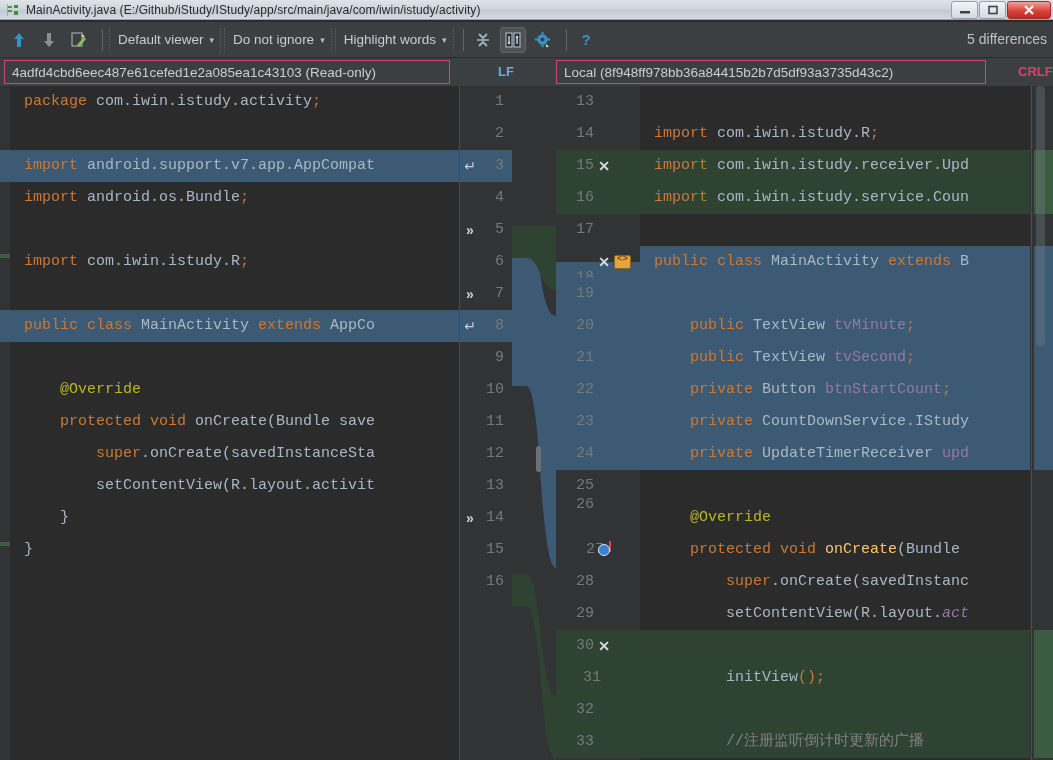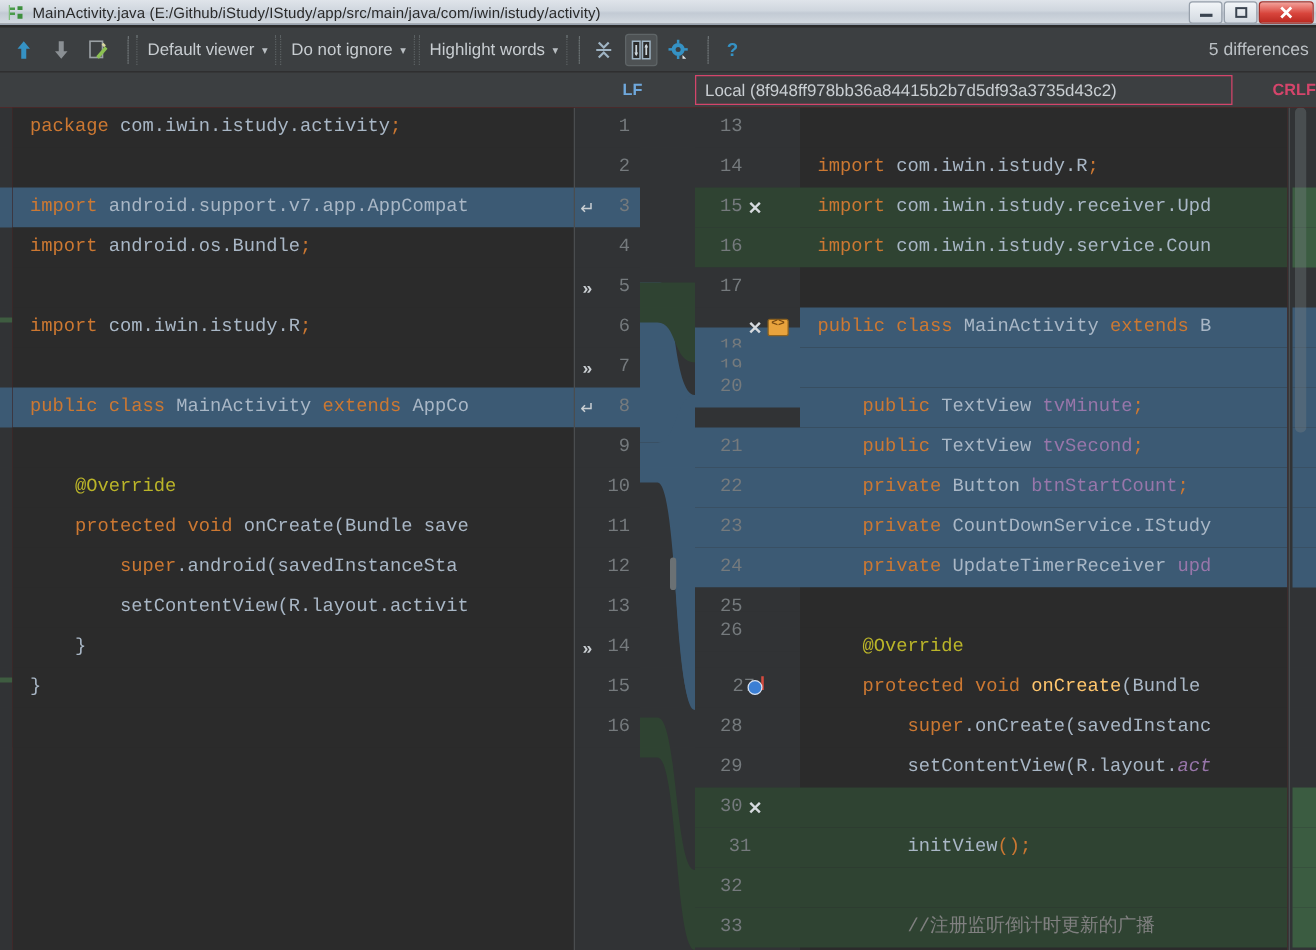--- a/index.html
+++ b/index.html
@@ -269,20 +269,23 @@
   <div class="tsep"></div>
   <div class="tbtn" title="Help">
     <svg width="18" height="18" viewBox="0 0 18 18">
       <text x="9" y="14" font-size="15" font-weight="bold" fill="#3592c4" text-anchor="middle" font-family="Liberation Sans, sans-serif">?</text>
     </svg>
   </div>
   <div id="diffcount">5 differences</div>
 </div>
 
 <div id="headers">
+  <div class="hbox" id="hleft">
+    <span>4adfd4cbd6eec487e61cefed1e2a085ea1c43103 (Read-only)</span>
+  </div>
   <div class="eol" id="eol-left">LF</div>
   <div class="hbox" id="hright">
     <span>Local (8f948ff978bb36a84415b2b7d5df93a3735d43c2)</span>
   </div>
   <div class="eol" id="eol-right">CRLF</div>
 </div>
 
 <div id="editor">
 
   <div class="pane" id="lmark">
@@ -297,21 +300,21 @@
       <div class="row code bg-dark" style="top: 32px;"></div>
       <div class="row code bg-blue" style="top: 64px;"><span class="kw">import</span><span class="txt"> android.support.v7.app.AppCompat</span></div>
       <div class="row code bg-dark" style="top: 96px;"><span class="kw">import</span><span class="txt"> android.os.Bundle</span><span class="kw">;</span></div>
       <div class="row code bg-dark" style="top: 128px;"></div>
       <div class="row code bg-dark" style="top: 160px;"><span class="kw">import</span><span class="txt"> com.iwin.istudy.R</span><span class="kw">;</span></div>
       <div class="row code bg-dark" style="top: 192px;"></div>
       <div class="row code bg-blue" style="top: 224px;"><span class="kw">public</span><span class="txt"> </span><span class="kw">class</span><span class="txt"> MainActivity </span><span class="kw">extends</span><span class="txt"> AppCo</span></div>
       <div class="row code bg-dark" style="top: 256px;"></div>
       <div class="row code bg-dark" style="top: 288px;"><span class="ann">    @Override</span></div>
       <div class="row code bg-dark" style="top: 320px;"><span class="txt">    </span><span class="kw">protected</span><span class="txt"> </span><span class="kw">void</span><span class="txt"> onCreate</span><span class="txt">(Bundle save</span></div>
-      <div class="row code bg-dark" style="top: 352px;"><span class="txt">        </span><span class="kw">super</span><span class="txt">.android(savedInstanceSta</span></div>
+      <div class="row code bg-dark" style="top: 352px;"><span class="txt">        </span><span class="kw">super</span><span class="txt">.onCreate(savedInstanceSta</span></div>
       <div class="row code bg-dark" style="top: 384px;"><span class="txt">        setContentView(R.layout.activit</span></div>
       <div class="row code bg-dark" style="top: 416px;"><span class="txt">    }</span></div>
       <div class="row code bg-dark" style="top: 448px;"><span class="txt">}</span></div>
       <div class="row code bg-dark" style="top: 480px;"></div>
       <div class="vline" style="left: 449px;"></div>
     </div>
 
   <div class="pane" id="lnum">
       <div class="lnrow bg-gut" style="top: 0px;">1</div>
       <div class="lnrow bg-gut" style="top: 32px;">2</div>
@@ -356,21 +359,21 @@
       <div class="lnrow bg-gut" style="top: 0px;">13</div>
       <div class="lnrow bg-gut" style="top: 32px;">14</div>
       <div class="lnrow gut-green" style="top: 64px;">15</div>
       <span class="gicon x-glyph" style="top: 72px; left: 40px;">✕</span>
       <div class="lnrow gut-green" style="top: 96px;">16</div>
       <div class="lnrow bg-gut" style="top: 128px;">17</div>
       <div class="lnrow gut-blue" style="top: 176px;">18</div>
       <span class="gicon x-glyph" style="top: 168px; left: 40px;">✕</span>
       <div class="folder-ico" style="left: 58px; top: 169px;"></div>
       <div class="lnrow gut-blue" style="top: 192px;">19</div>
-      <div class="lnrow gut-blue" style="top: 208px;">20</div>
+      <div class="lnrow gut-blue" style="top: 224px;">20</div>
       <div class="lnrow gut-blue" style="top: 256px;">21</div>
       <div class="lnrow gut-blue" style="top: 288px;">22</div>
       <div class="lnrow gut-blue" style="top: 320px;">23</div>
       <div class="lnrow gut-blue" style="top: 352px;">24</div>
       <div class="lnrow bg-gut" style="top: 384px;">25</div>
       <div class="lnrow bg-gut" style="top: 403px; font-family: Liberation Mono, monospace;">26</div>
       <div class="lnrow bg-gut" style="top: 448px; padding-left: 30px;">27</div>
       <div class="bp-flag" style="left: 53px; top: 455px;"></div>
       <span class="bp-ico" style="top: 458px; left: 42px;"></span>
       <div class="lnrow bg-gut" style="top: 480px;">28</div>

